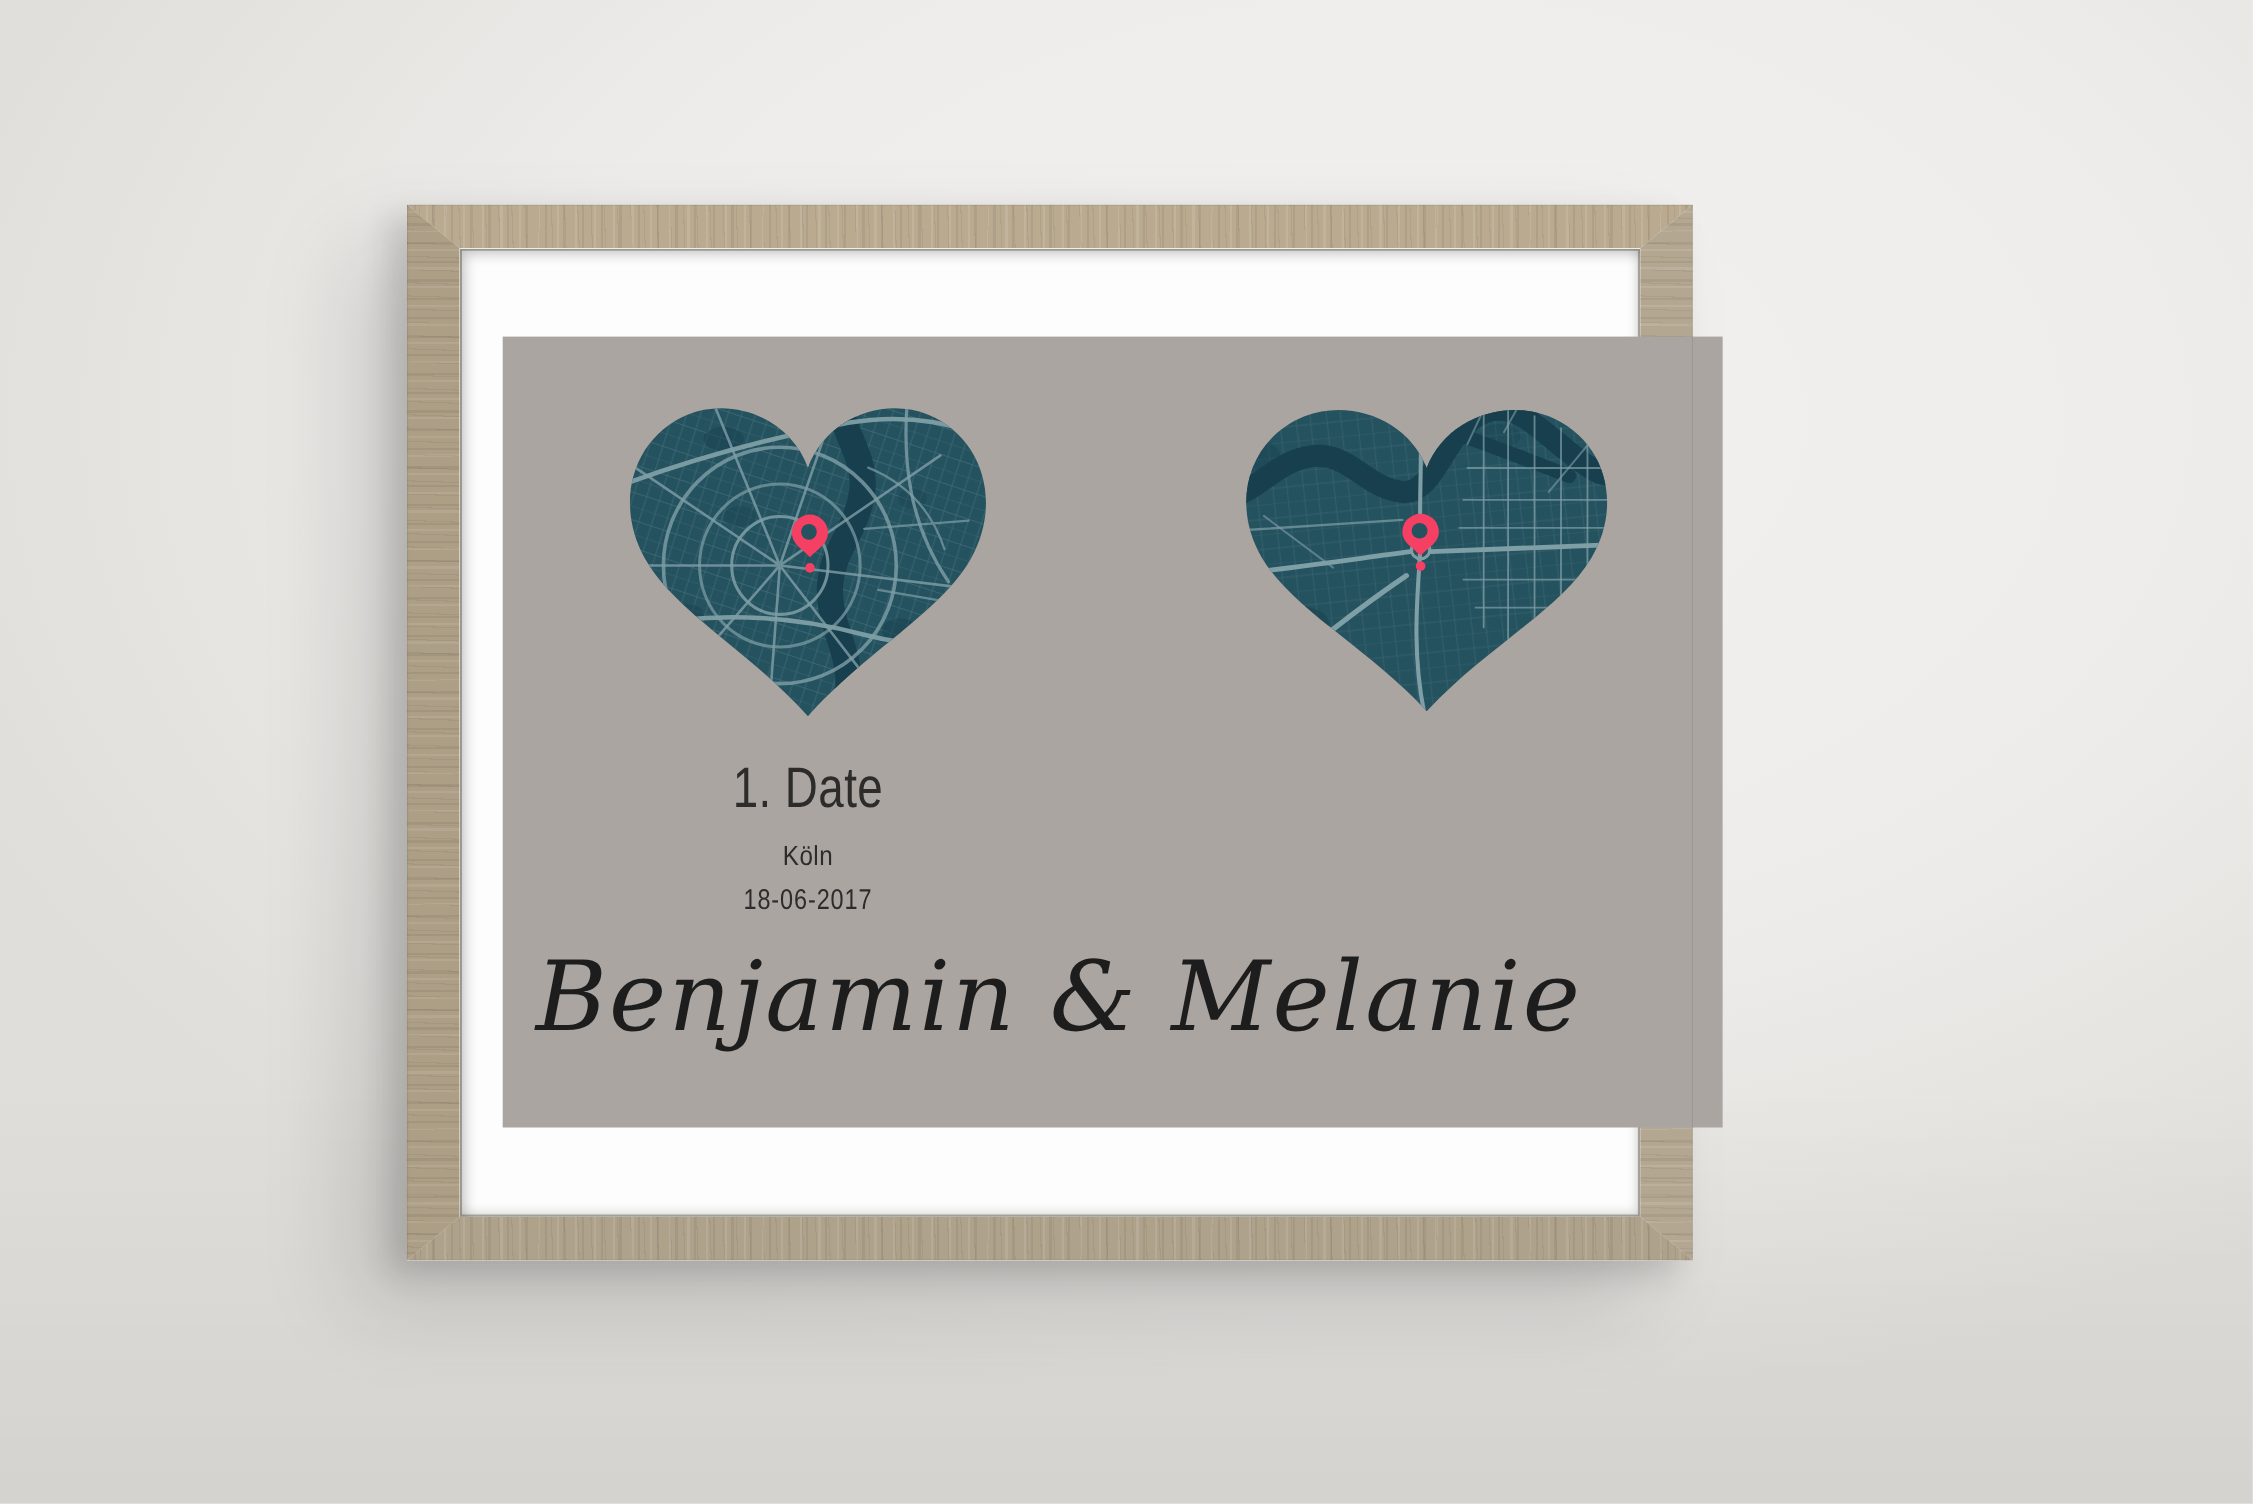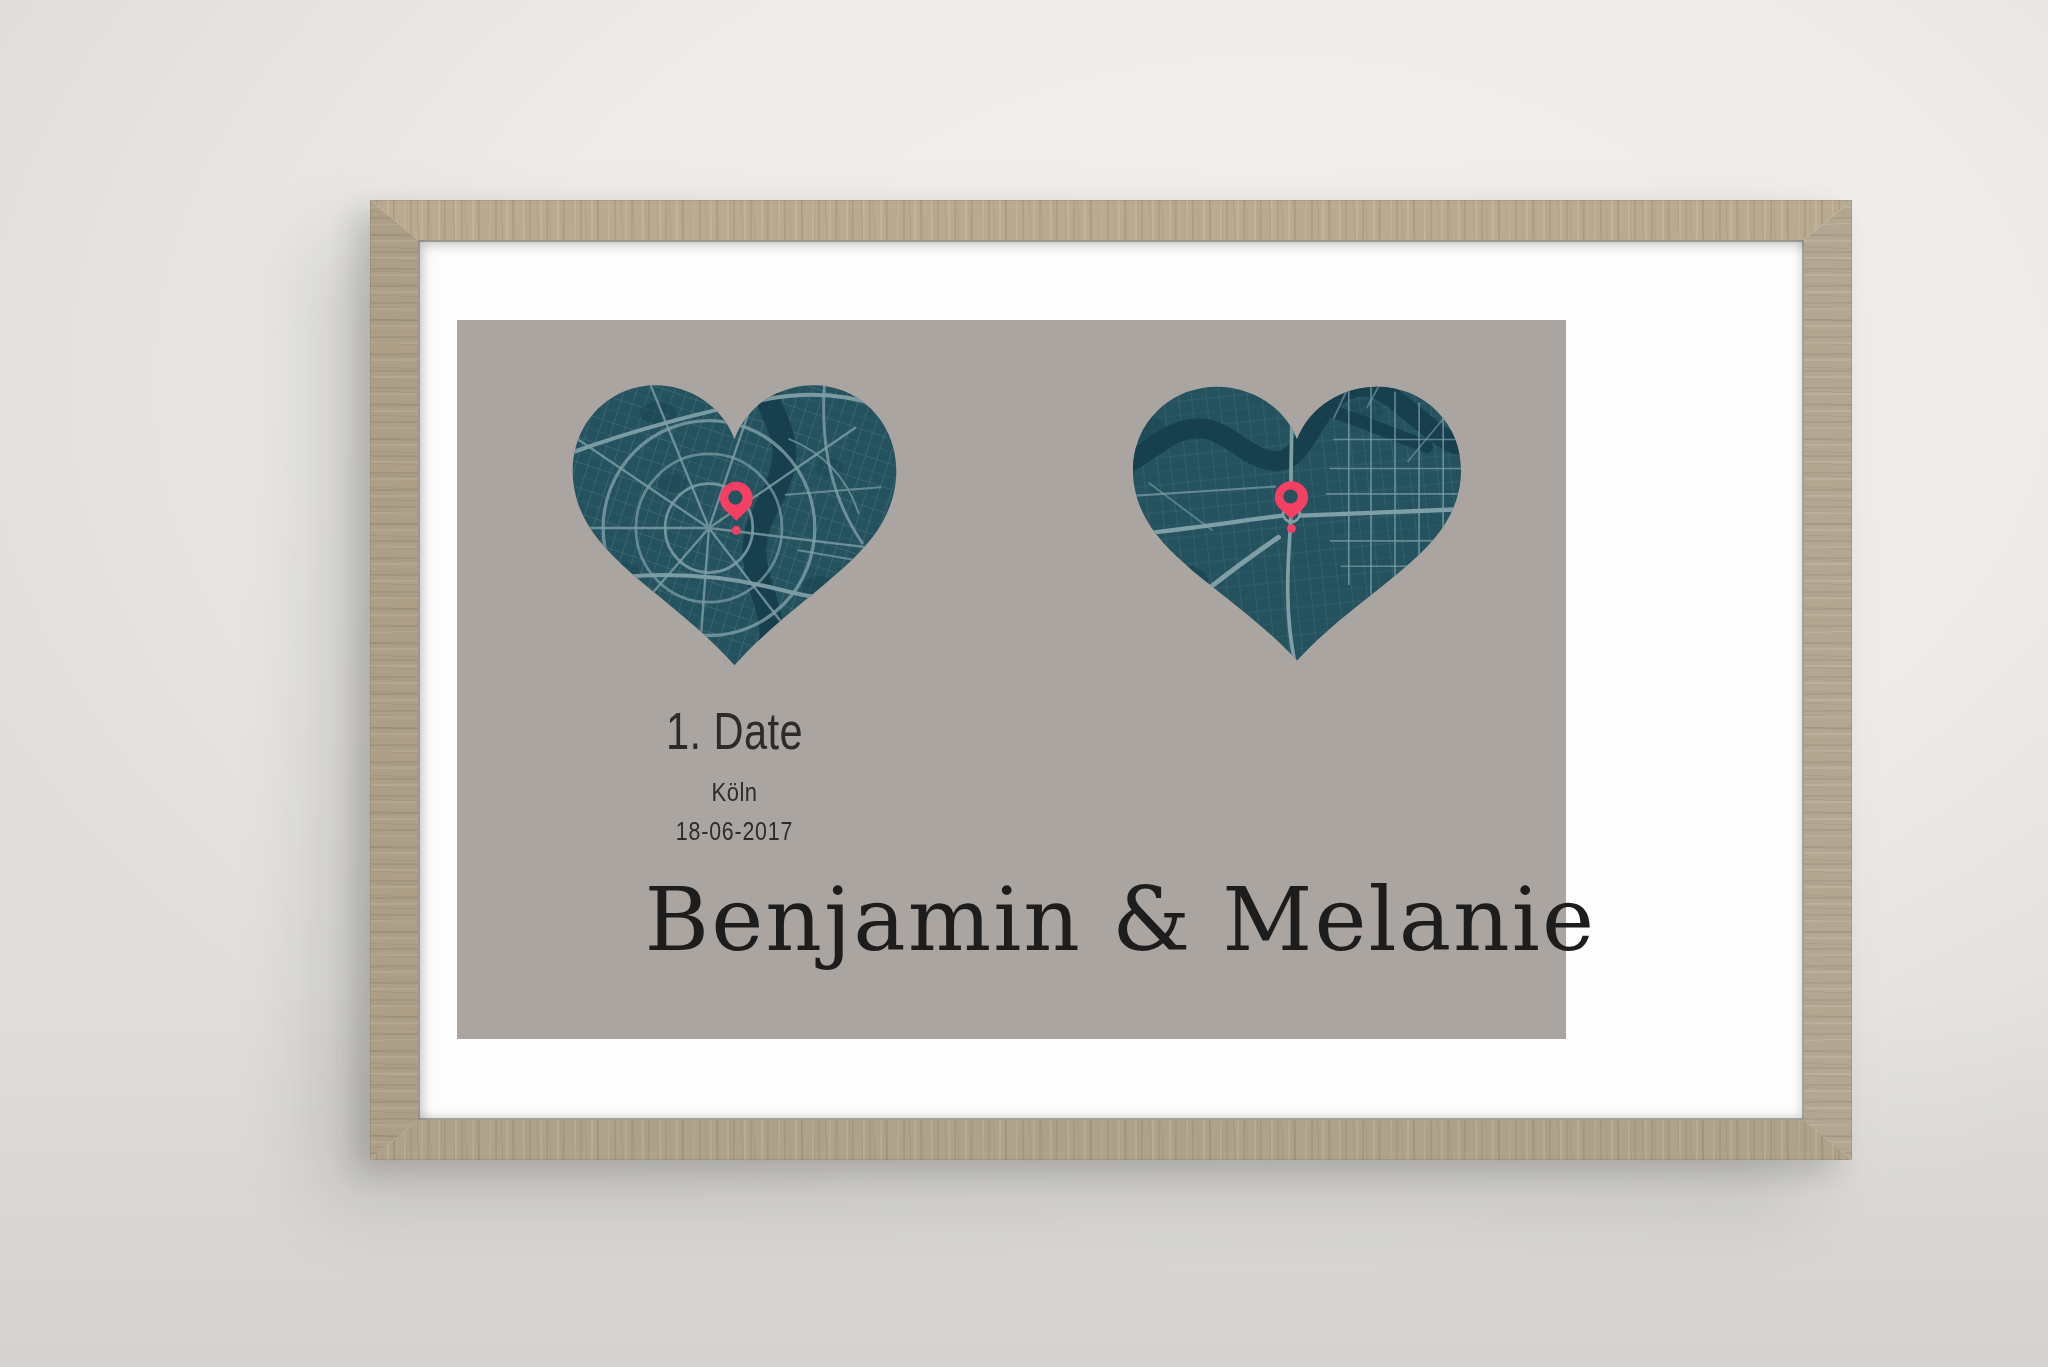--- a/index.html
+++ b/index.html
@@ -7,21 +7,21 @@
     --map-base:#25525f; --map-water:#173f4d; --road-main:#7f9fa7; --road-minor:#5b828d;
     --pin:#f53f63; --ink:#2e2c2b; --script-ink:#1d1d1d;
   }
   html,body{margin:0;padding:0;}
   body{background:var(--wall);font-family:"Liberation Sans",sans-serif;}
   .stage{position:relative;width:2048px;height:1367px;overflow:hidden;
     background:
       linear-gradient(180deg, rgba(255,255,255,0) 72%, rgba(0,0,0,0.05) 100%),
       radial-gradient(1400px 900px at 62% 28%, #f2f1ef 0%, var(--wall) 55%, #e0deda 100%);}
   
-  .frame{position:absolute;left:370px;top:200px;width:1482px;height:960px;
+  .frame{position:absolute;left:370px;top:186px;width:1169px;height:960px;
     box-shadow:-16px 12px 26px rgba(0,0,0,0.14), -50px 40px 80px rgba(0,0,0,0.13);}
   .bar{position:absolute;background-color:var(--wood);}
   .bar.h{background-image:
       repeating-linear-gradient(90deg, rgba(255,255,255,0.10) 0 2px, rgba(0,0,0,0) 2px 6px, rgba(0,0,0,0.06) 6px 8px, rgba(0,0,0,0) 8px 17px),
       repeating-linear-gradient(88deg, rgba(0,0,0,0.05) 0 1px, rgba(0,0,0,0) 1px 12px);}
   .bar.v{background-image:
       repeating-linear-gradient(0deg, rgba(255,255,255,0.10) 0 2px, rgba(0,0,0,0) 2px 6px, rgba(0,0,0,0.06) 6px 8px, rgba(0,0,0,0) 8px 17px),
       repeating-linear-gradient(2deg, rgba(0,0,0,0.05) 0 1px, rgba(0,0,0,0) 1px 12px);}
   .bar.top{left:0;top:0;right:0;height:40px;
     clip-path:polygon(0 0,100% 0,calc(100% - 48px) 100%,48px 100%);filter:brightness(1.02);}
@@ -38,22 +38,22 @@
   .poster{position:absolute;left:39px;top:80px;width:1109px;height:719px;background:var(--poster-bg);}
   .heart{position:absolute;display:block;}
   .heart.l{left:95px;top:45px;width:365px;height:315px;}
   .heart.r{left:655px;top:47px;width:370px;height:308px;}
   
   .panel{position:absolute;top:385px;width:445px;text-align:center;color:var(--ink);}
   .panel.l{left:55px;} .panel.r{left:615px;}
   .panel-title{font-size:52px;font-weight:400;letter-spacing:0.5px;line-height:1.0;transform:scaleX(0.80);transform-origin:center;}
   .panel-city{font-size:25px;margin-top:21px;letter-spacing:0.5px;transform:scaleX(0.88);transform-origin:center;}
   .panel-date{font-size:26px;margin-top:9px;letter-spacing:1px;transform:scaleX(0.82);transform-origin:center;}
-  .names{position:absolute;left:0;width:100%;top:548px;text-align:right;color:var(--script-ink);
-    font-family:"DejaVu Serif","Liberation Serif",serif;font-size:88px;letter-spacing:2px;
+  .names{position:absolute;left:0;width:100%;top:548px;text-align:left;color:var(--script-ink);
+    font-family:"DejaVu Serif","Liberation Serif",serif;font-style:italic;font-size:88px;letter-spacing:2px;
     transform:translateX(30px);}
   svg .road{stroke:var(--road-main);fill:none;stroke-linecap:round;}
   svg .water{stroke:var(--map-water);fill:none;stroke-linecap:round;}
 </style>
 </head>
 <body>
 
 <div class="stage">
   <div class="frame">
     <div class="bar h top"></div>

